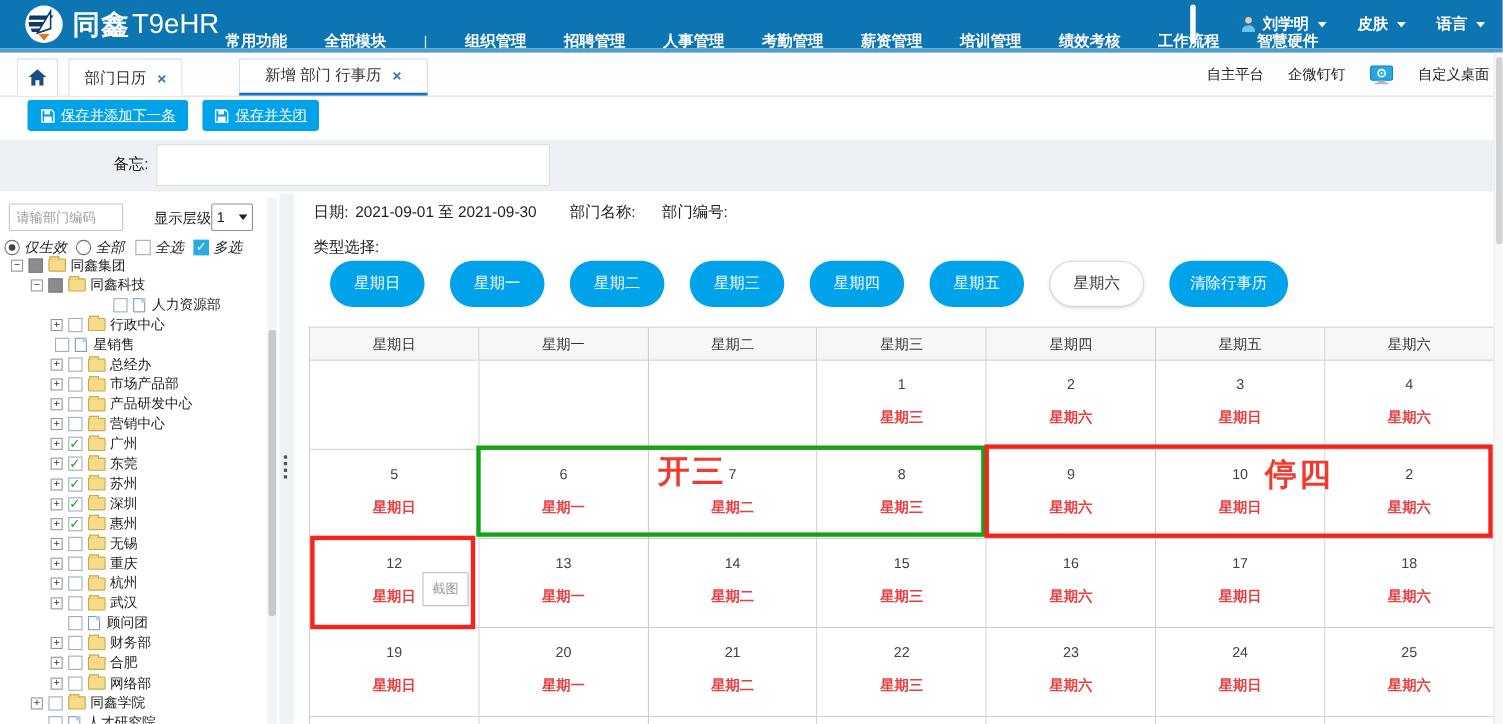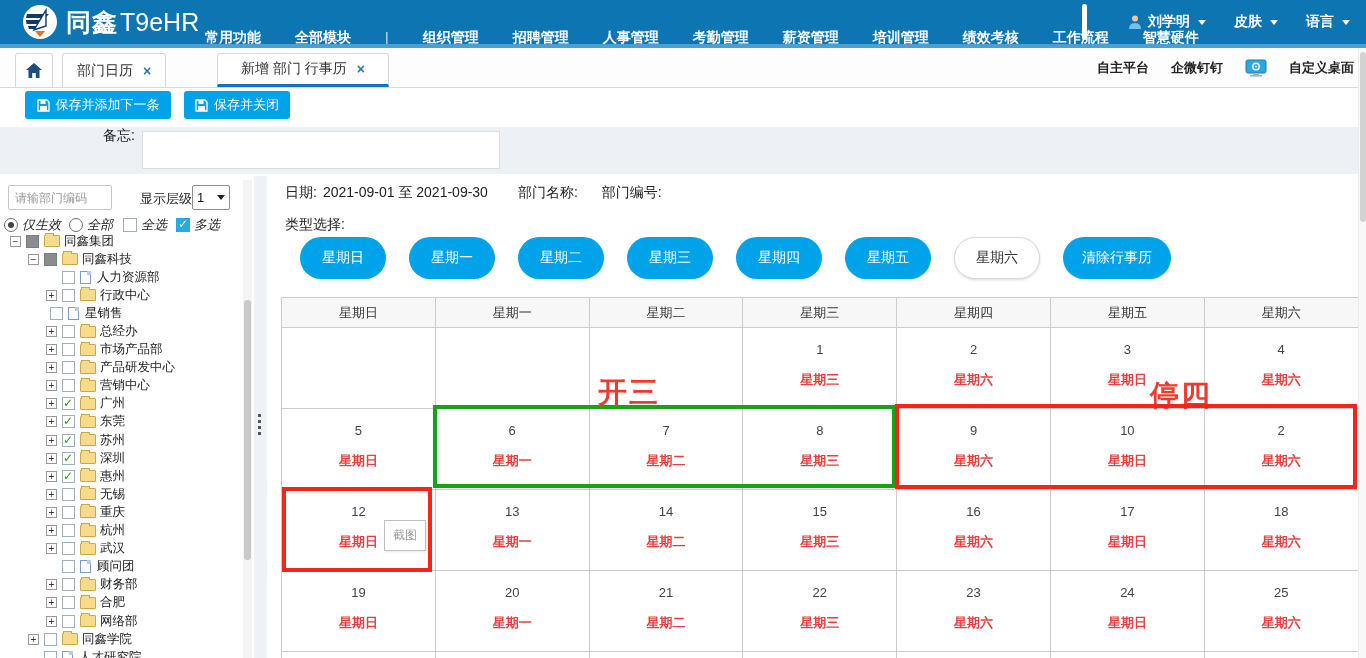--- a/index.html
+++ b/index.html
@@ -21,30 +21,30 @@
   .caret { width:0; height:0; border-left:4px solid transparent; border-right:4px solid transparent; border-top:5px solid #fff; display:inline-block; margin-left:3px;}
   .user-ico { width:16px; height:16px; display:inline-block; }
 
   
   .tabbar { position:absolute; left:0; top:48px; width:1366px; height:40px; background:#fdfdfd; border-bottom:1px solid #d9d9d9; }
   .tab { position:absolute; bottom:0; height:34px; background:#fff; border:1px solid #d6d6d6; border-bottom:none; border-radius:3px 3px 0 0; display:flex; align-items:center; justify-content:center; gap:10px; font-size:14px; color:#333; cursor:pointer; }
   .tab-home { left:15px; width:38px; }
   .tab-close { color:#2a76b8; font-size:14px; font-weight:bold; cursor:pointer; }
   .tab-active { border-bottom:3px solid #1374bd; }
   .tab-right { position:absolute; right:12px; top:0; height:40px; display:flex; align-items:center; gap:22px; font-size:13px; color:#222; }
-  .tab-link { cursor:pointer;font-weight:bold; }
+  .tab-link { cursor:pointer; }
 
   
   .toolbar { position:absolute; left:0; top:88px; width:1366px; height:39px; background:#fff; }
-  .btn-cyan { position:absolute; top:3px; height:28px; background:#00a2e9; color:#fff; font-size:13px; border:none; border-radius:3px; display:flex; align-items:center; justify-content:center; gap:6px; cursor:pointer; }
+  .btn-cyan { position:absolute; top:3px; height:28px; background:#00a2e9; color:#fff; font-size:13px; border:none; border-radius:3px; display:flex; align-items:center; justify-content:center; gap:6px; cursor:pointer;text-decoration:underline; }
   .floppy { width:13px; height:13px; }
 
   
   .memo-row { position:absolute; left:0; top:127px; width:1366px; height:47px; background:#edf1f6; }
-  .memo-label { position:absolute; left:60px; top:0; width:75px; text-align:right; font-size:14px; color:#222; }
+  .memo-label { position:absolute; left:60px; top:14px; width:75px; text-align:right; font-size:14px; color:#222; }
   .memo-input { position:absolute; left:142px; top:4px; width:358px; height:38px; background:#fff; border:1px solid #ddd; font-size:13px; padding:4px 8px; }
 
   
   .sidebar { position:absolute; left:0; top:176px; width:242px; height:482px; background:#fff; overflow:hidden; }
   .dept-input { position:absolute; left:8px; top:9px; width:104px; height:25px; border:1px solid #c6c6c6; border-radius:2px; font-size:12px; padding:2px 6px; color:#333; }
   .dept-input::placeholder { color:#9b9b9b; }
   .level-label { position:absolute; left:140px; top:14px; font-size:13px; color:#222; }
   .level-select { position:absolute; left:192px; top:9px; width:38px; height:25px; border:1px solid #8f8f8f; border-radius:2px; background:#fff; font-size:13px; color:#111; display:flex; align-items:center; justify-content:space-between; padding:0 4px; cursor:pointer;}
   .sel-caret { width:0;height:0;border-left:4px solid transparent;border-right:4px solid transparent;border-top:5px solid #222; }
   .filter-row { position:absolute; left:4px; top:40px; display:flex; align-items:center; gap:4px; font-size:13px; color:#222; white-space:nowrap;font-style:italic; }
@@ -88,21 +88,21 @@
   .calendar { position:absolute; left:0; top:121px; width:1077px; border-top:1px solid #ccc; border-left:1px solid #ccc; }
   .cal-row { display:flex; }
   .cal-cell { width:153.8px; border-right:1px solid #ccc; border-bottom:1px solid #ccc; flex:none; }
   .cal-head .cal-cell { height:30px; background:#f7f7f7; display:flex; align-items:center; justify-content:center; font-size:13px; color:#333; }
   .cal-body .cal-cell { height:81px; background:#fff; text-align:center; }
   .cal-date { margin-top:14px; font-size:13px; color:#444; }
   .cal-type { margin-top:14px; font-size:13px; font-weight:bold; color:#e83e40; }
   .cal-stub .cal-cell { height:12px; }
 
   
-  .anno-text { position:absolute; color:#f3392e; font-size:29px; font-weight:600; letter-spacing:2px; }
+  .anno-text { position:absolute; color:#f3392e; font-size:29px; font-weight:600; letter-spacing:2px;margin-top:36px; }
   .box { position:absolute; border:4px solid; }
   .box-green { border-color:#16a316; }
   .box-red { border-color:#f3241c; }
   .tooltip { position:absolute; background:rgba(255,255,255,.92); border:1px solid #c0c0c0; color:#9a9a9a; font-size:12px; padding:6px 8px; box-shadow:1px 1px 2px rgba(0,0,0,.1); }
 
   
   .page-scroll { position:absolute; right:0; top:48px; width:8px; height:610px; background:#f8f8f8; border-left:1px solid #ececec; }
   .page-thumb { position:absolute; left:1px; top:4px; width:6px; height:170px; background:#d2d2d2; border-radius:3px; }
 </style>
 </head>
@@ -232,21 +232,21 @@
         <span class="tw tcb partial"></span>
         <span class="tw ico-folder"></span>
         <span>同鑫集团</span>
       </div>
       <div class="tree-row" style="padding-left: 28px;">
         <span class="tw expander" style="margin-right: 5px;">−</span>
         <span class="tw tcb partial"></span>
         <span class="tw ico-folder"></span>
         <span>同鑫科技</span>
       </div>
-      <div class="tree-row" style="padding-left: 46px;">
+      <div class="tree-row" style="padding-left: 46px; justify-content: center;">
         <span class="tw exp-space"></span>
         <span class="tw tcb"></span>
         <span class="tw ico-file"></span>
         <span>人力资源部</span>
       </div>
       <div class="tree-row" style="padding-left: 46px;">
         <span class="tw expander" style="margin-right: 5px;">+</span>
         <span class="tw tcb"></span>
         <span class="tw ico-folder"></span>
         <span>行政中心</span>

